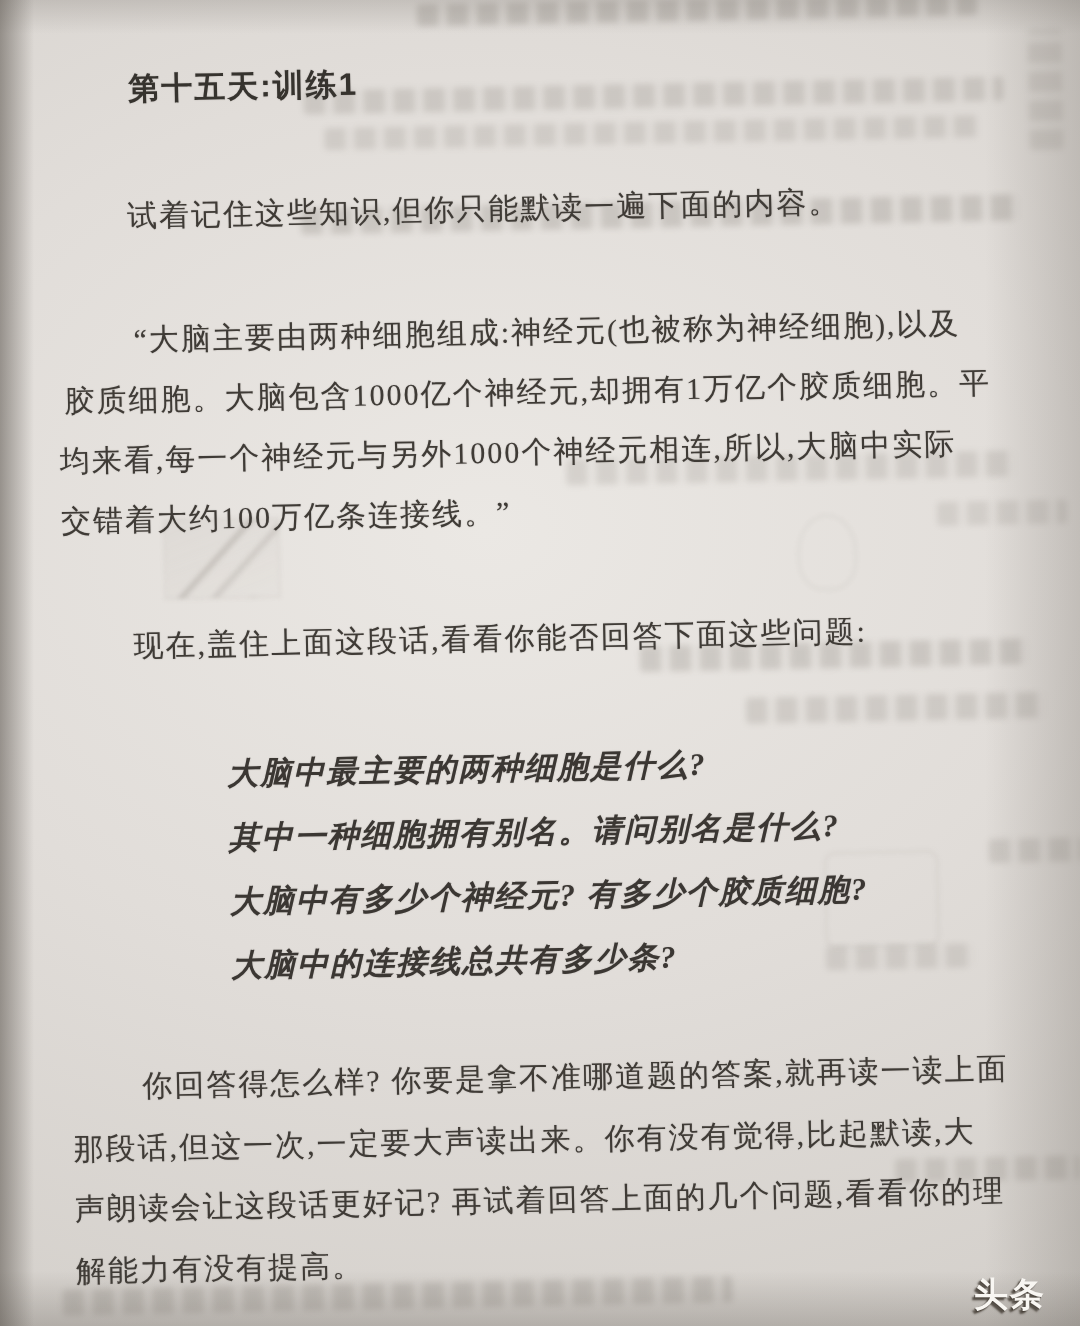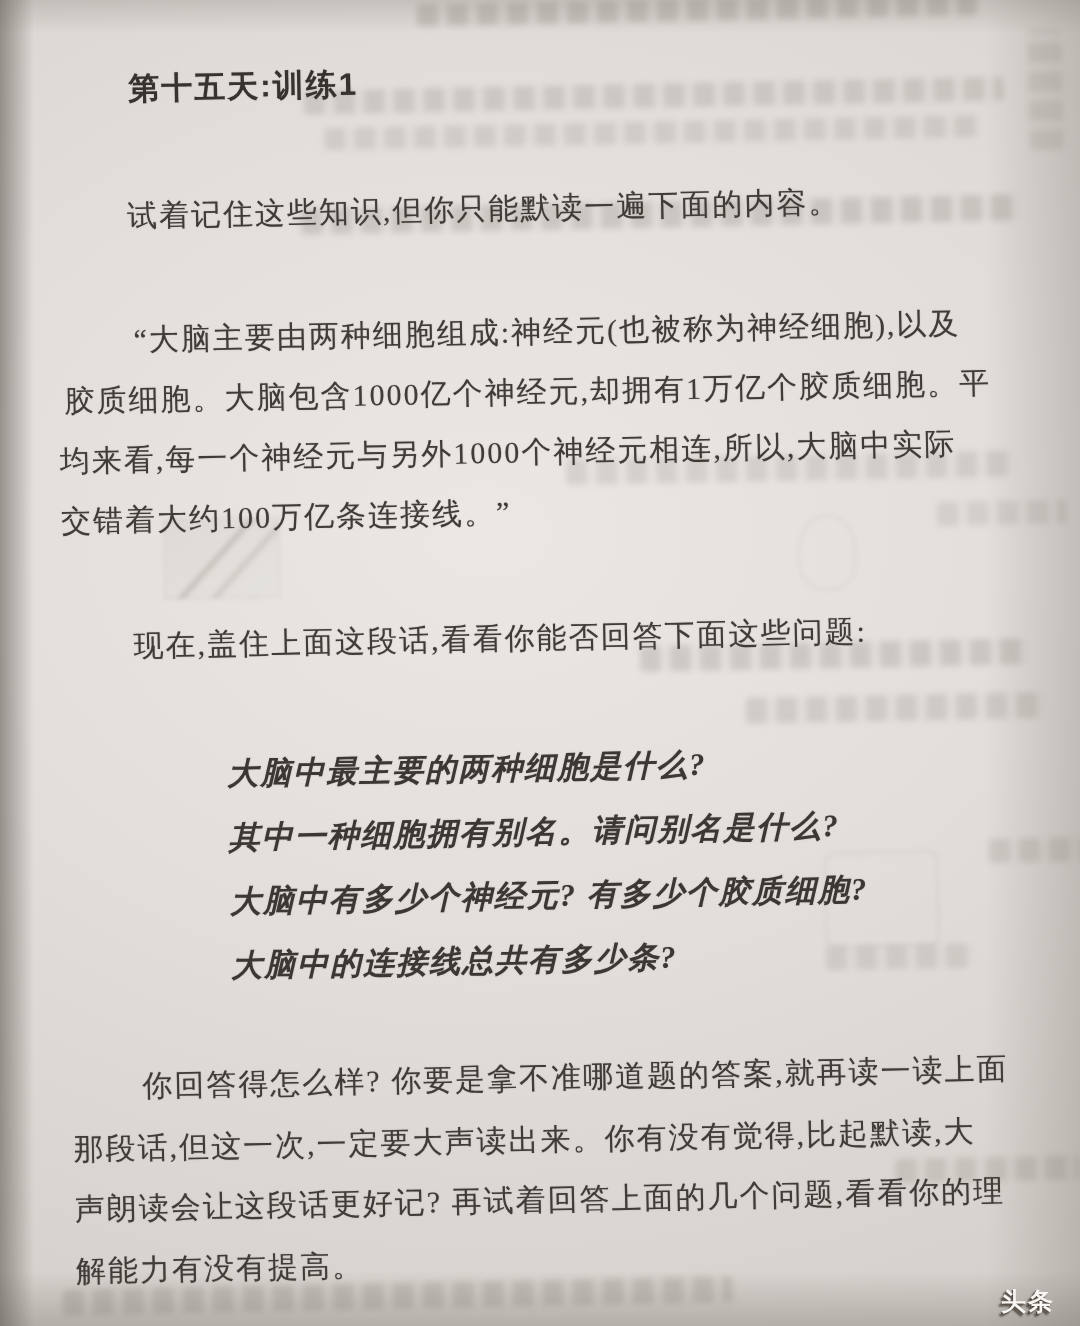--- a/index.html
+++ b/index.html
@@ -43,23 +43,23 @@
                   filter:blur(2px); opacity:.8;
                   border:1px solid rgba(158,152,145,.28);
                   background:
                     linear-gradient(133deg, transparent 44%, rgba(152,146,139,.55) 47%, transparent 51%),
                     linear-gradient(133deg, transparent 62%, rgba(152,146,139,.40) 65%, transparent 69%),
                     linear-gradient(160deg, rgba(198,193,187,.30), rgba(210,205,199,.12)); }
   .bleed-blob { position:absolute; border:2px solid rgba(140,134,126,.30);
                 border-radius:10px; filter:blur(2.5px); }
 
   
-  .watermark { position:absolute; right:25px; bottom:8px;
+  .watermark { position:absolute; right:34px; bottom:8px;
                font-family:"Liberation Sans","DejaVu Sans",sans-serif;
-               font-weight:800; font-size:25px; letter-spacing:2px; color:#f8f6f2;
+               font-weight:800; font-size:34px; letter-spacing:2px; color:#f8f6f2;
                text-shadow:-3px 3px 2px rgba(68,61,54,.88), -1px 1px 1px rgba(68,61,54,.9);
                display:flex; align-items:baseline; gap:26px; }
   .watermark .brand { font-weight:900; }
 </style>
 </head>
 <body>
 
 <div class="photo">
 
   <main class="content">

